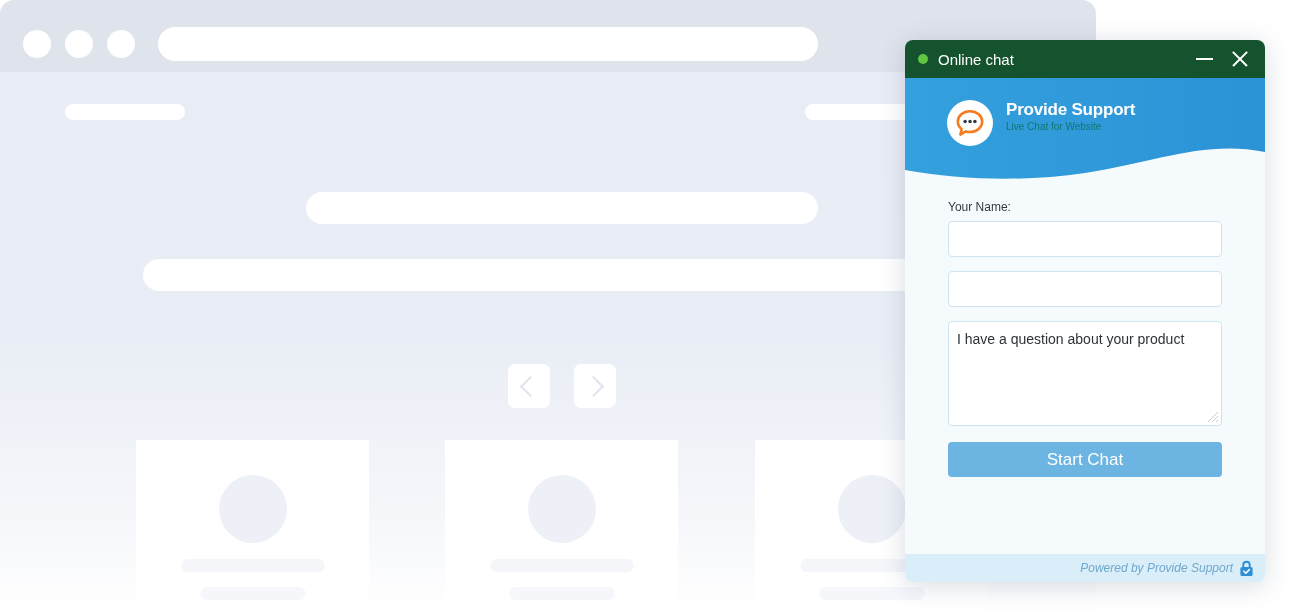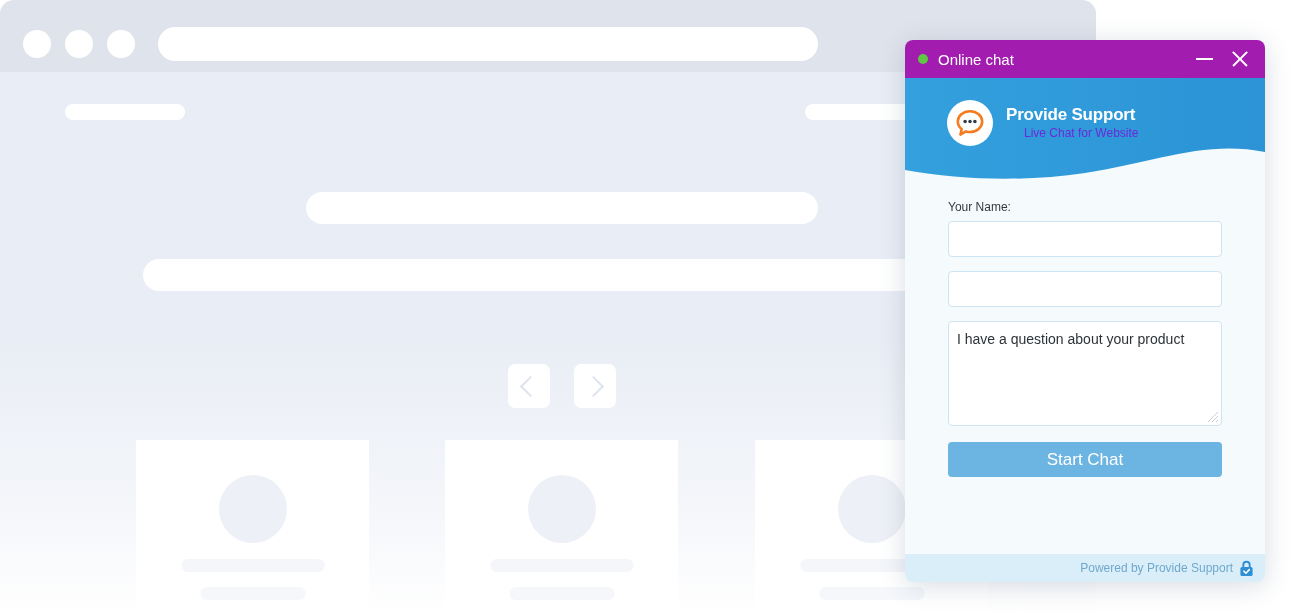--- a/index.html
+++ b/index.html
@@ -172,21 +172,21 @@
     overflow: hidden;
     background: #f5fafd;
     box-shadow: 0 4px 26px rgba(60, 80, 110, 0.20);
     display: flex;
     flex-direction: column;
   }
 
   #chat-titlebar {
     position: relative;
     height: 38px;
-    background: #a21caf;
+    background: #14532d;
     display: flex;
     align-items: center;
     flex: none;
   }
   #status-dot {
     width: 10px;
     height: 10px;
     border-radius: 50%;
     background: #5fc742;
     margin-left: 13px;
@@ -246,21 +246,20 @@
     left: 0;
     top: 0;
     width: 360px;
     height: 110px;
   }
   #brand-content {
     position: absolute;
     left: 42px;
     top: 22px;
     display: flex;
-    align-items: center;
   }
   #brand-logo-circle {
     width: 46px;
     height: 46px;
     border-radius: 50%;
     background: #ffffff;
     display: flex;
     align-items: center;
     justify-content: center;
     flex: none;
@@ -269,25 +268,24 @@
     margin-left: 13px;
   }
   #brand-name {
     color: #ffffff;
     font-size: 17px;
     font-weight: bold;
     letter-spacing: -0.2px;
     line-height: 1.15;
   }
   #brand-tagline {
-    color: #6d28d9;
-    font-size: 12px;
+    color: #0f766e;
+    font-size: 10px;
     line-height: 1.25;
     margin-top: 1px;
-    margin-left: 18px;
   }
 
   #chat-form {
     flex: 1 1 auto;
     padding: 12px 43px 0 43px;
     background: #f5fafd;
     box-sizing: border-box;
   }
   .field-label {
     font-size: 12px;
@@ -351,20 +349,21 @@
   }
 
   #chat-footer {
     flex: none;
     height: 28px;
     background: #daeef9;
     display: flex;
     align-items: center;
     justify-content: flex-end;
     padding-right: 11px;
+    font-style: italic;
   }
   #footer-text {
     color: #6fa8cd;
     font-size: 12px;
     margin-right: 6px;
   }
   #footer-lock-icon {
     width: 15px;
     height: 17px;
     display: block;

